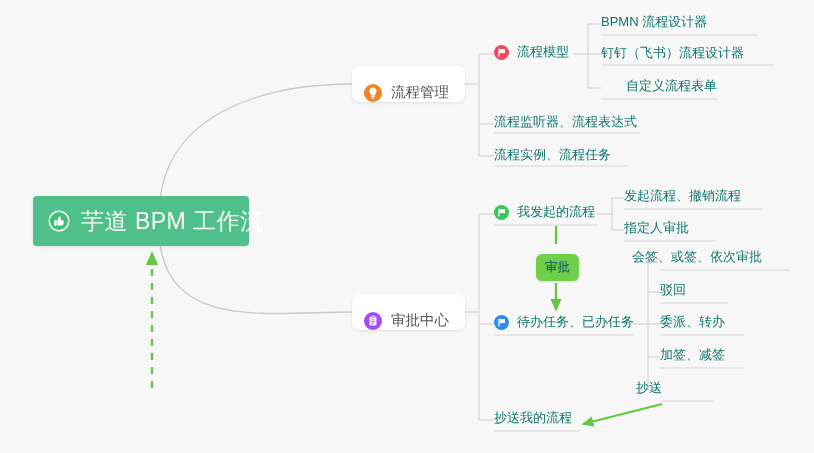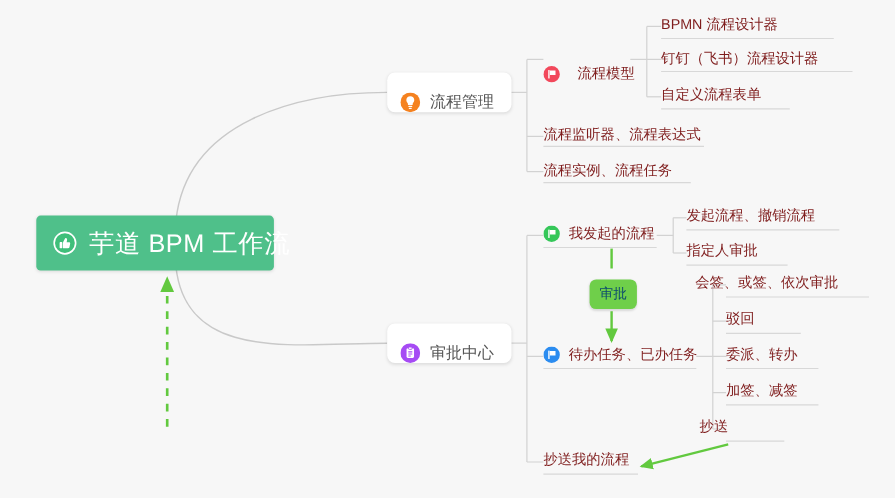--- a/index.html
+++ b/index.html
@@ -88,21 +88,21 @@
     font-size: 14.5px;
     color: #555555;
     margin-left: 9px;
     white-space: nowrap;
   }
 
   
   .leaf-node {
     position: absolute;
     font-size: 13px;
-    color: #7f1d1d;
+    color: #0f766e;
     white-space: nowrap;
     display: flex;
     align-items: center;
     padding-bottom: 12px;
   }
   .leaf-text { margin-left: 0; }
   .leaf-node.has-icon .leaf-text { margin-left: 8px; }
 
   
   .chip {
@@ -238,21 +238,21 @@
         <rect x="7.3" y="3.5" width="3.4" height="2.1" rx="0.9" fill="#ffffff" stroke="#a64bf4" stroke-width="0.8"></rect>
         <rect x="7" y="7.4" width="4" height="0.95" rx="0.45" fill="#a64bf4"></rect>
         <rect x="7" y="9.3" width="4" height="0.95" rx="0.45" fill="#a64bf4"></rect>
         <rect x="7" y="11.2" width="2.6" height="0.95" rx="0.45" fill="#a64bf4"></rect>
       </svg>
     </span>
     <span class="branch-label">审批中心</span>
   </div>
 
 
-  <div class="leaf-node has-icon" style="left:494px; top:58px;gap:8px;">
+  <div class="leaf-node has-icon" style="left:494px; top:43px;">
     <span class="icon">
       <svg width="15" height="15" viewBox="0 0 15 15">
         <circle cx="7.5" cy="7.5" r="7.5" fill="#f2485b"></circle>
         <rect x="4.4" y="3.6" width="1.25" height="7.8" rx="0.5" fill="#ffffff"></rect>
         <path d="M5.9 4.1 L11 4.1 L11 8.1 L5.9 8.1 Z" fill="#ffffff"></path>
       </svg>
     </span>
     <span class="leaf-text">流程模型</span>
   </div>
 
@@ -263,21 +263,21 @@
   <div class="leaf-node" style="left:494px; top:146px;">
     <span class="leaf-text">流程实例、流程任务</span>
   </div>
 
   <div class="leaf-node" style="left:601px; top:13px;">
     <span class="leaf-text">BPMN 流程设计器</span>
   </div>
   <div class="leaf-node" style="left:601px; top:44px;">
     <span class="leaf-text">钉钉（飞书）流程设计器</span>
   </div>
-  <div class="leaf-node" style="left:601px; top:77px;">
+  <div class="leaf-node" style="left:626px; top:77px;">
     <span class="leaf-text">自定义流程表单</span>
   </div>
 
   <div class="leaf-node has-icon" style="left:494px; top:203px;">
     <span class="icon">
       <svg width="15" height="15" viewBox="0 0 15 15">
         <circle cx="7.5" cy="7.5" r="7.5" fill="#35c759"></circle>
         <rect x="4.4" y="3.6" width="1.25" height="7.8" rx="0.5" fill="#ffffff"></rect>
         <path d="M5.9 4.1 L11 4.1 L11 8.1 L5.9 8.1 Z" fill="#ffffff"></path>
       </svg>

